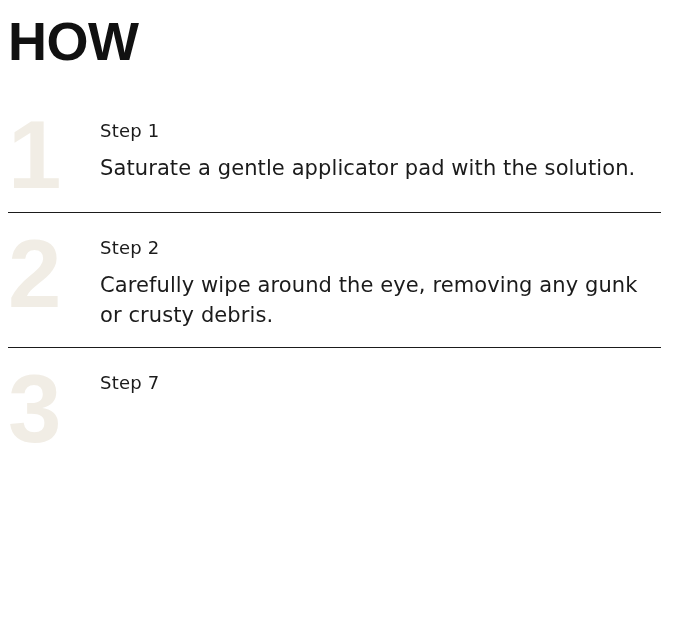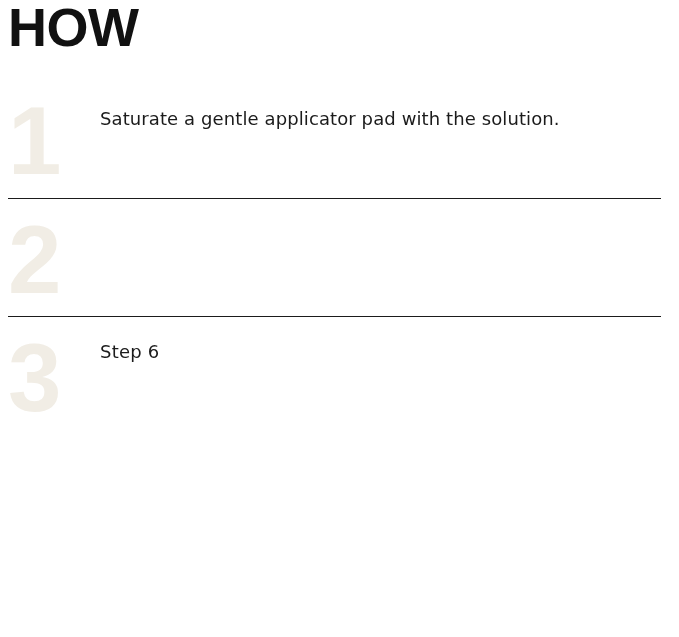--- a/index.html
+++ b/index.html
@@ -18,21 +18,21 @@
   .page {
     position: relative;
     width: 679px;
     height: 637px;
     box-sizing: border-box;
     padding: 0 18px 0 8px;
   }
 
   .heading {
     margin: 0;
-    padding-top: 2px;
+    padding-top: 16px;
     font-family: "Liberation Sans", sans-serif;
     font-weight: 700;
     font-size: 54px;
     line-height: 0.93;
     letter-spacing: -0.5px;
     color: #111111;
     text-transform: uppercase;
   }
   .heading .line {
     display: block;
@@ -74,21 +74,21 @@
     font-family: "DejaVu Sans", sans-serif;
     font-size: 18px;
     font-weight: 400;
     color: #1b1b1b;
     margin: 0 0 12px 0;
     letter-spacing: 0.2px;
   }
 
   .step-text {
     font-family: "DejaVu Sans", sans-serif;
-    font-size: 18px;
+    font-size: 21px;
     font-weight: 400;
     line-height: 1.45;
     color: #1b1b1b;
     margin: 0;
     letter-spacing: 0.1px;
     max-width: 565px;
   }
 
   .step:nth-child(1) .step-number { margin-top: 0; }
 </style>
@@ -99,31 +99,34 @@
 
   <h1 class="heading">
     <span class="line">HOW</span>
   </h1>
 
   <div class="steps">
 
     <div class="step">
       <div class="step-number">1</div>
       <div class="step-body">
+        <div class="step-title">Step 1</div>
         <p class="step-text">Saturate a gentle applicator pad with the solution.</p>
       </div>
     </div>
 
     <div class="step">
       <div class="step-number">2</div>
       <div class="step-body">
+        <div class="step-title">Step 2</div>
+        <p class="step-text">Carefully wipe around the eye, removing any gunk or crusty debris.</p>
       </div>
     </div>
 
     <div class="step">
       <div class="step-number">3</div>
       <div class="step-body">
-        <div class="step-title">Step 6</div>
+        <div class="step-title">Step 7</div>
       </div>
     </div>
 
   </div>
 </div>
 
 </body></html>

